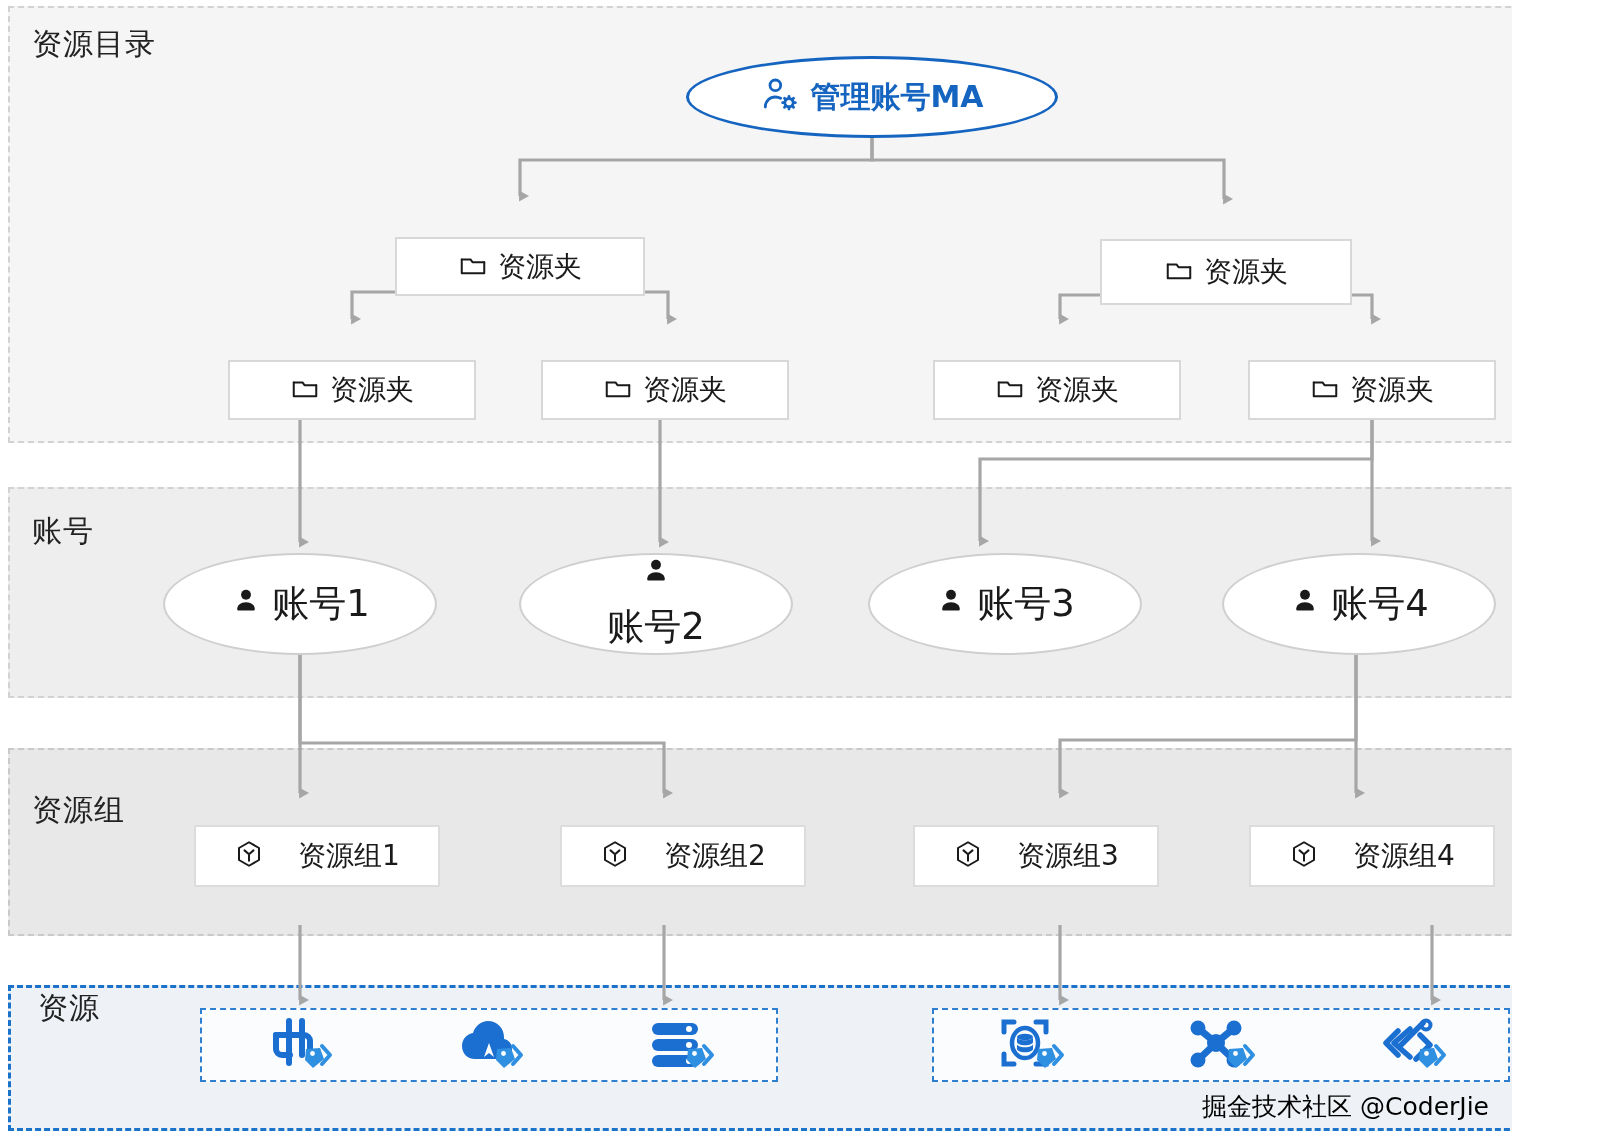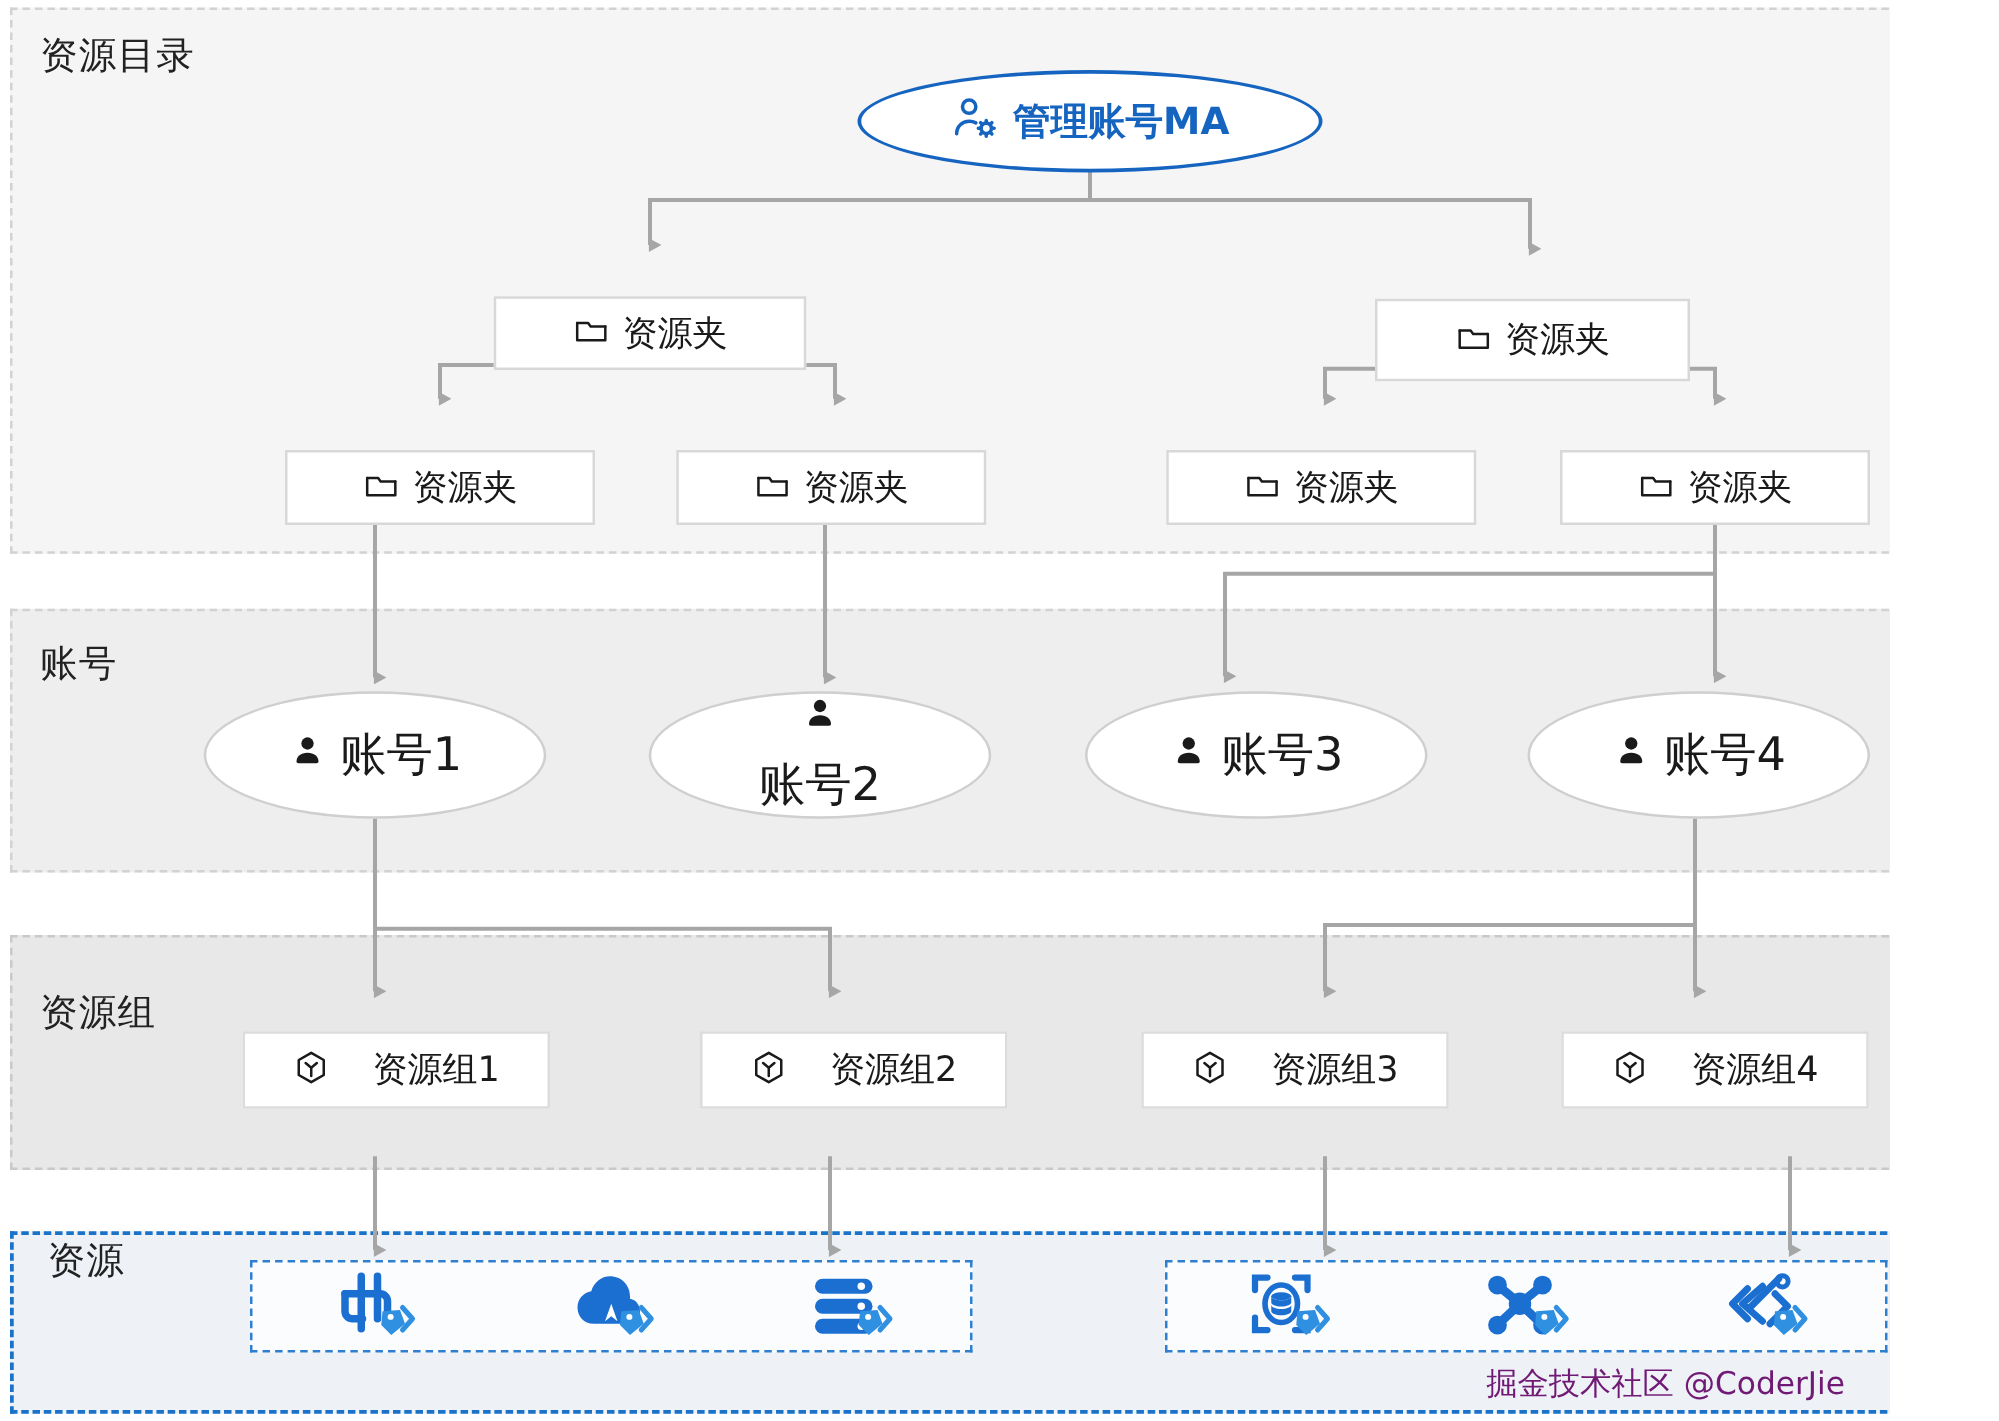--- a/index.html
+++ b/index.html
@@ -42,21 +42,21 @@
 
   .ico{display:block;flex:0 0 auto;}
 
   
   .res-box{position:absolute;box-sizing:border-box;background:#fbfcfe;
            border:2px dashed #2f7fd1;display:flex;align-items:center;
            justify-content:space-around;}
   .res-ico{flex:0 0 auto;}
 
   
-  .watermark{position:absolute;right:36px;bottom:14px;font-size:25px;color:#701a75;
+  .watermark{position:absolute;right:23px;bottom:14px;font-size:25px;color:#000000;
              font-family:"DejaVu Sans","Liberation Sans",sans-serif;white-space:nowrap;}
 </style>
 </head>
 <body>
 
 <div id="stage">
 
   <div class="band band-dir"></div>
   <div class="band band-acc"></div>
   <div class="band band-grp"></div>

